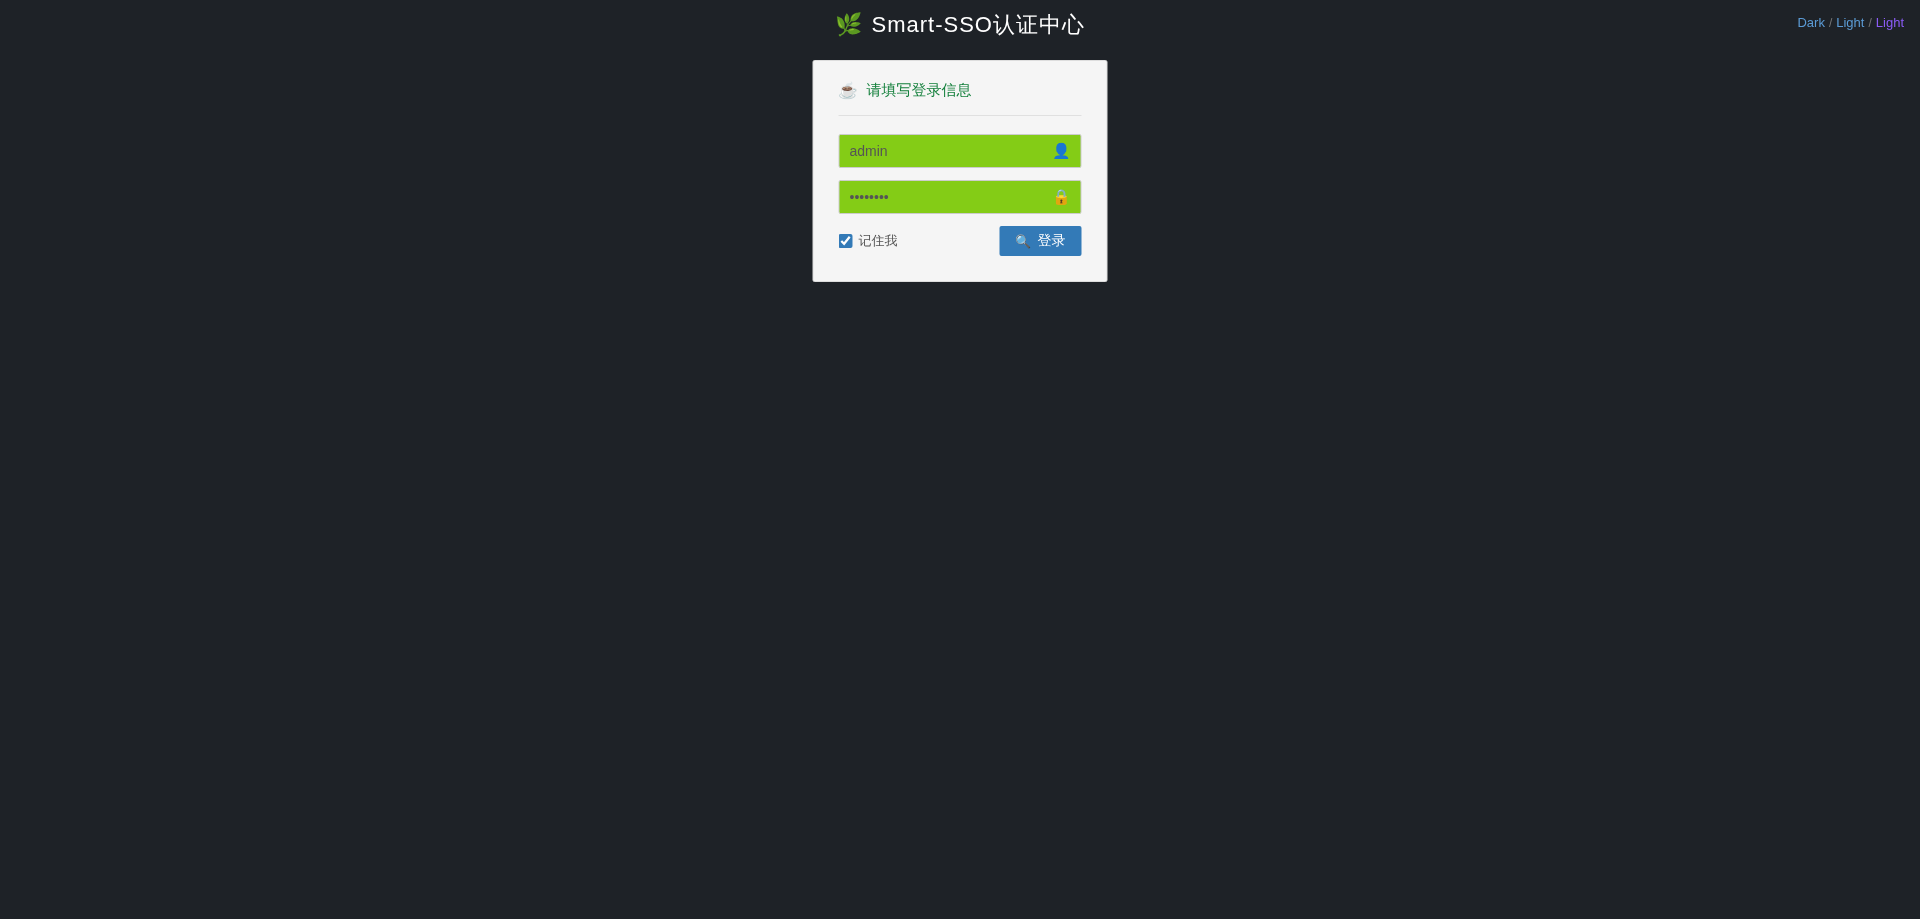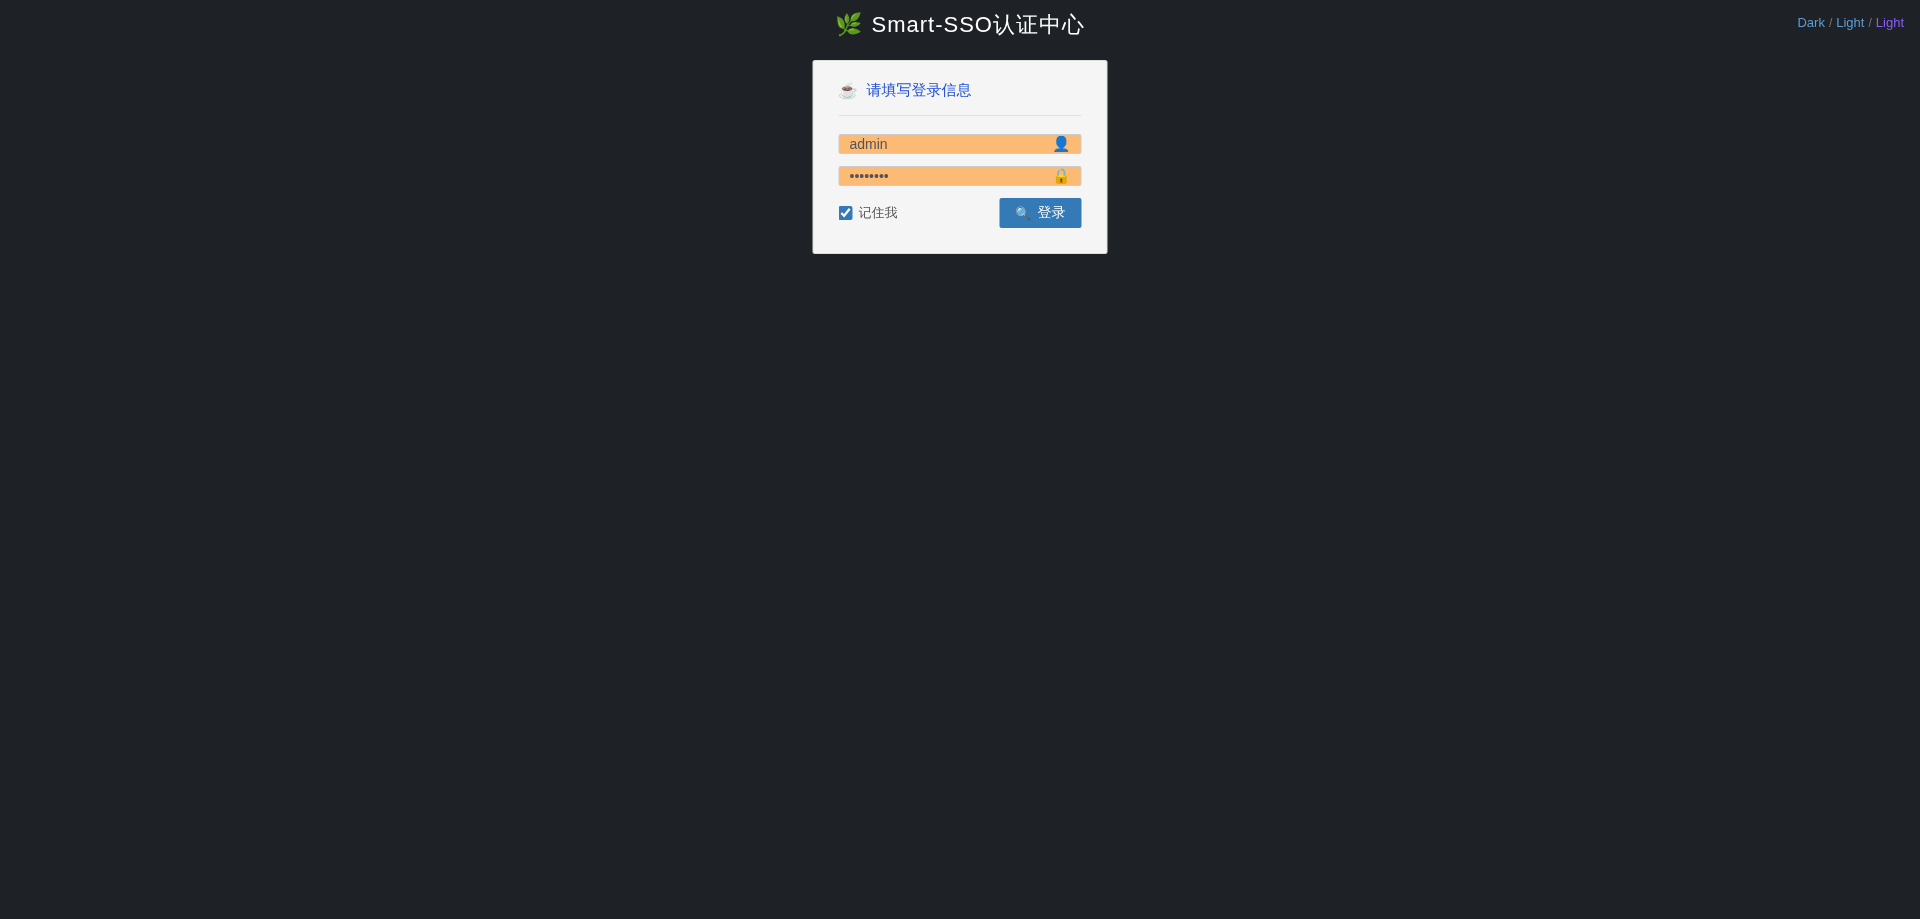--- a/index.html
+++ b/index.html
@@ -93,37 +93,37 @@
       border-bottom: 1px solid #e0e0e0;
       margin-bottom: 18px;
     }
 
     .card-header-icon {
       color: #5cb85c;
       font-size: 16px;
     }
 
     .card-header-text {
-      color: #1d4ed8;
+      color: #15803d;
       font-size: 15px;
       font-weight: 400;
     }
 
     .form-group {
       margin-bottom: 12px;
       position: relative;
     }
 
     .form-input {
       width: 100%;
-      height: 20px;
+      height: 34px;
       padding: 6px 18px 6px 10px;
       border: 1px solid #ccc;
       border-radius: 2px;
-      background-color: #fdba74;
+      background-color: #84cc16;
       font-size: 14px;
       color: #555;
       outline: none;
     }
 
     .input-icon {
       position: absolute;
       right: 10px;
       top: 50%;
       transform: translateY(-50%);

